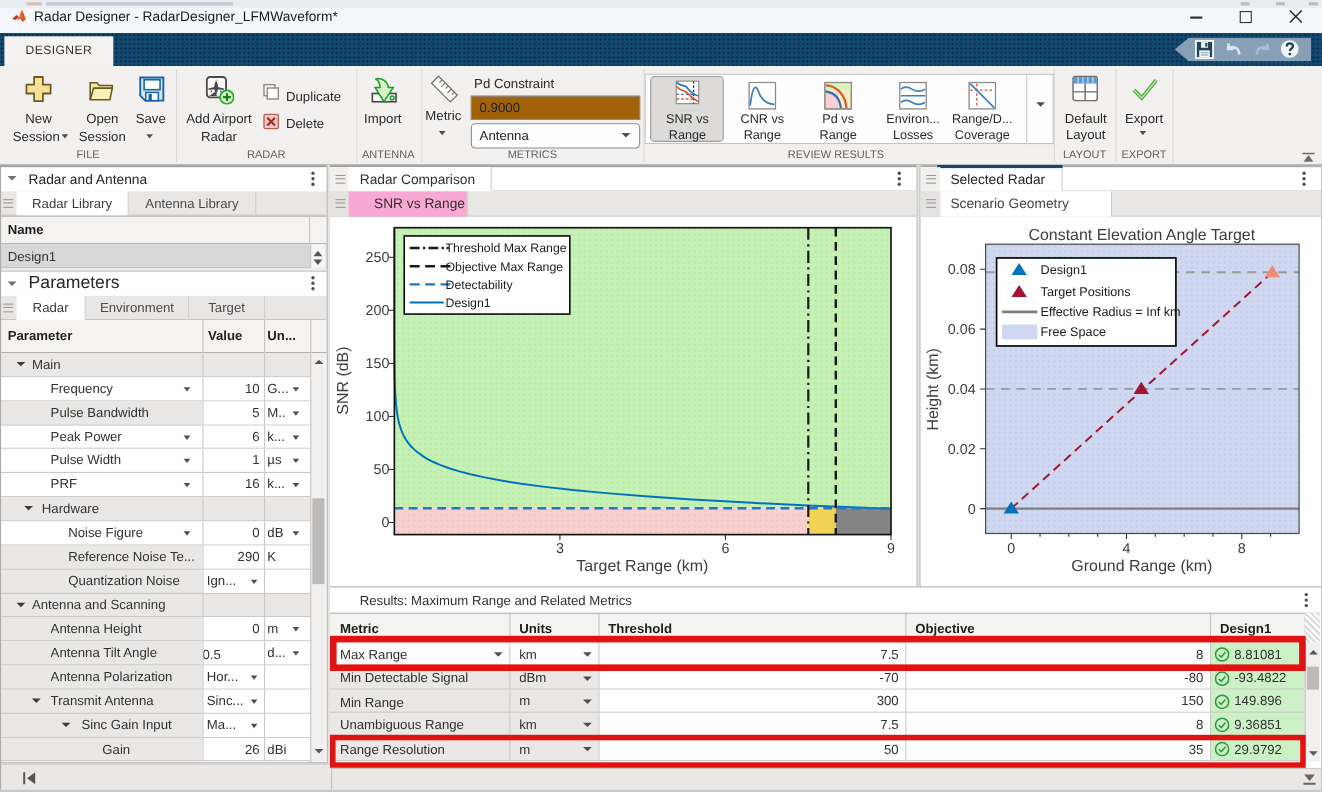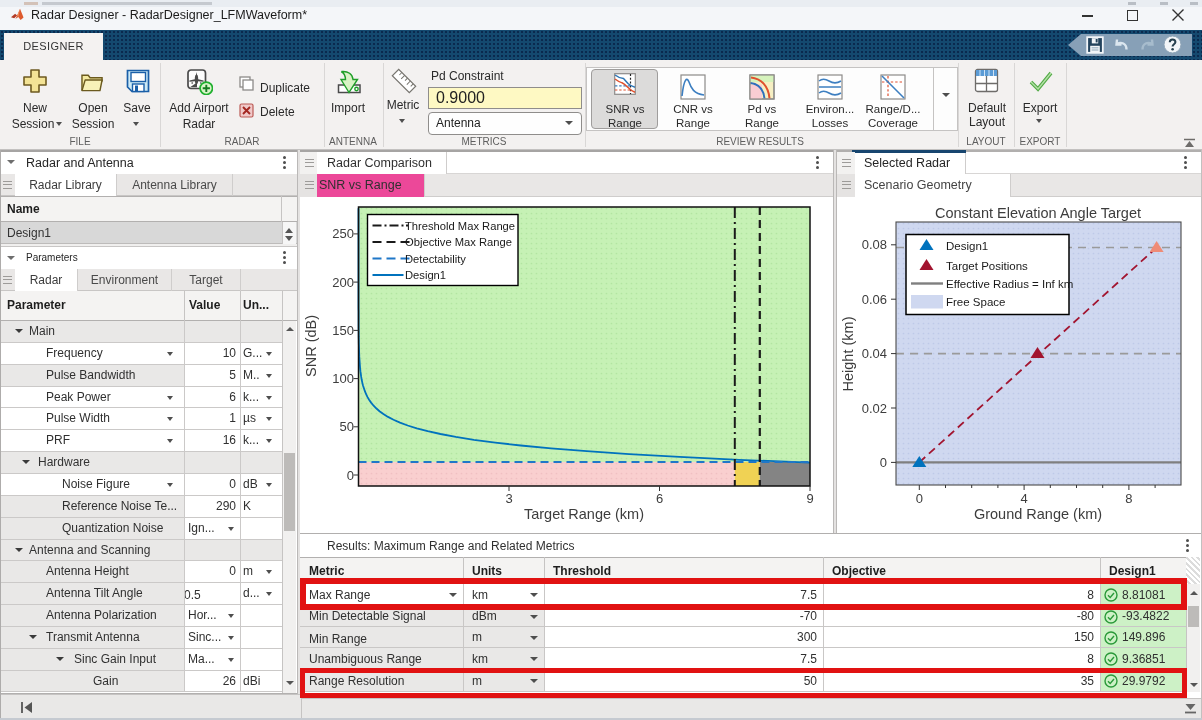--- a/index.html
+++ b/index.html
@@ -114,21 +114,21 @@
 <div class="btnlbl" style="left:318px;top:101px;width:60px">Import</div>
 <svg class="abs" style="left:389px;top:66px" width="30" height="30" viewBox="0 0 30 30">
 <g transform="rotate(45 15 15)">
 <rect x="3" y="10.5" width="24" height="9" fill="#fff" stroke="#77756f" stroke-width="1.2"></rect>
 <path d="M7.5,10.5 v3.5 M11.5,10.5 v5 M15.5,10.5 v3.5 M19.5,10.5 v5 M23.5,10.5 v3.5" stroke="#77756f" stroke-width="1"></path>
 </g>
 </svg>
 <div class="btnlbl" style="left:373px;top:98px;width:60px">Metric</div>
 <div class="tri-d" style="left:399px;top:119px;border-left-width:3.5px;border-right-width:3.5px"></div>
 <div class="abs" style="left:431px;top:69px;font-size:12px;color:#2a2a2a">Pd Constraint</div>
-<div class="abs" style="left:428px;top:87px;width:154px;height:22px;background:#fef9c3;border:1px solid #8f8d8b;line-height:20px;padding-left:7px;font-size:16px;color:#222">0.9000</div>
+<div class="abs" style="left:428px;top:87px;width:154px;height:22px;background:#a16207;border:1px solid #8f8d8b;line-height:20px;padding-left:7px;font-size:12px;color:#222">0.9000</div>
 <div class="abs" style="left:428px;top:112px;width:154px;height:23px;background:#fefefe;border:1px solid #8f8d8b;border-radius:4px;line-height:21px;padding-left:7px;font-size:12px;color:#222">Antenna</div>
 <div class="tri-d" style="left:565px;top:121px"></div>
 <div class="abs" style="left:586px;top:67px;width:348px;height:64px;background:#fdfdfd;border:1px solid #c5c3c2"></div>
 <div class="abs" style="left:934px;top:67px;width:24px;height:64px;background:#fdfdfd;border:1px solid #c5c3c2;border-left:none"></div>
 <div class="tri-d" style="left:942px;top:93px"></div>
 <div class="abs" style="left:591px;top:69px;width:67px;height:60px;background:#dcdbda;border:1px solid #9f9d9c;border-radius:4px"></div>
 <svg class="abs" style="left:614px;top:73px" width="22" height="22" viewBox="0 0 22 22">
     <rect x="0.7" y="0.7" width="20.6" height="20.6" fill="#fff" stroke="#8d8b89" stroke-width="1.2"></rect>
 <path d="M1,12.8 H16.5" stroke="#3d7fc1" stroke-width="1.2" stroke-dasharray="2.4,1.8"></path>
 <path d="M1,17 H16.5" stroke="#e0512e" stroke-width="1.2" stroke-dasharray="2.4,1.8"></path>
@@ -214,21 +214,21 @@
 <div class="abs" style="left:0;top:196px;width:297px;height:26px;background:#f4f3f2;border-bottom:1px solid #b2b0af;border-top:1px solid #b2b0af"></div>
 <div class="abs" style="left:7px;top:202px;font-size:12px;font-weight:bold;color:#1e1e1e">Name</div>
 <div class="abs" style="left:281px;top:196px;width:1px;height:26px;background:#c6c4c3"></div>
 <div class="abs" style="left:0;top:222px;width:297px;height:22px;background:#d8d8d8;border-bottom:1px solid #bdbbba"></div>
 <div class="abs" style="left:7px;top:222px;height:22px;line-height:22px;font-size:12px;color:#333">Design1</div>
 <div class="abs" style="left:282px;top:222px;width:14px;height:22px;background:#f6f6f6;border-left:1px solid #c6c4c3"></div>
 <div class="tri-u" style="left:285px;top:228px;border-left-width:4px;border-right-width:4px;border-bottom-width:5px;border-bottom-color:#555"></div>
 <div class="tri-d" style="left:285px;top:236px;border-left-width:4px;border-right-width:4px;border-top-width:5px;border-top-color:#555"></div>
 <div class="abs" style="left:0;top:244px;width:297px;height:3px;background:#f0efee;border-bottom:1px solid #c8c6c5"></div>
 <div class="tri-d" style="left:7px;top:256px;border-top-color:#6e6e6e"></div>
-<div class="abs" style="left:26px;top:247px;height:22px;line-height:22px;font-size:10px;color:#262626">Parameters</div>
+<div class="abs" style="left:26px;top:247px;height:22px;line-height:22px;font-size:16px;color:#262626">Parameters</div>
 <div class="vd" style="left:283px;top:251px">
     <b style="top:0"></b>
     <b style="top:5px"></b>
     <b style="top:10px"></b>
   </div>
 <div class="abs" style="left:0;top:269px;width:297px;height:22px;background:#e9e7e6;border-bottom:1px solid #c8c6c5"></div>
 <div class="grip" style="left:3px;top:276px"></div>
 <div class="abs" style="left:15px;top:269px;width:63px;height:22px;background:#fff;border-right:1px solid #cfcdcc;text-align:center;line-height:22px;font-size:12px;color:#3c3c3c">Radar</div>
 <div class="abs" style="left:78px;top:269px;width:94px;height:22px;border-right:1px solid #cfcdcc;text-align:center;line-height:22px;font-size:12px;color:#4a4a4a">Environment</div>
 <div class="abs" style="left:172px;top:269px;width:69px;height:22px;border-right:1px solid #cfcdcc;text-align:center;line-height:22px;font-size:12px;color:#4a4a4a">Target</div>
@@ -394,21 +394,21 @@
 <div class="abs" style="left:317px;top:152px;width:130px;height:22px;background:#fff;border-right:1px solid #cfcdcc;line-height:22px;font-size:12.5px;color:#303030;padding-left:10px">Radar Comparison</div>
 <div class="abs" style="left:447px;top:173px;width:386px;height:1px;background:#d8d6d5"></div>
 <div class="vd" style="left:816px;top:156px">
     <b style="top:0"></b>
     <b style="top:5px"></b>
     <b style="top:10px"></b>
   </div>
 <div class="abs" style="left:300px;top:174px;width:533px;height:23px;background:#e9e7e6;border-bottom:1px solid #cfcdcc"></div>
 <div class="abs" style="left:300px;top:174px;width:17px;height:23px;background:#e5e3e2"></div>
 <div class="grip" style="left:305px;top:181px"></div>
-<div class="abs" style="left:317px;top:174px;width:108px;height:23px;background:#ec4899;border-right:1px solid #cfcdcc;line-height:23px;font-size:12.5px;color:#303030;padding-left:2px">SNR vs Range</div>
+<div class="abs" style="left:317px;top:174px;width:108px;height:23px;background:#f9a8d4;border-right:1px solid #cfcdcc;line-height:23px;font-size:12.5px;color:#303030;padding-left:23px">SNR vs Range</div>
 <svg class="abs" style="left:300px;top:197px" width="533" height="336" viewBox="0 0 533 336">
     <defs>
       <pattern id="gdot" width="5" height="5" patternUnits="userSpaceOnUse">
         <rect width="5" height="5" fill="#c6f1b5"></rect>
         <circle cx="1.5" cy="1.5" r="0.85" fill="#b2e5a1"></circle>
       </pattern>
       <pattern id="pdot" width="5" height="5" patternUnits="userSpaceOnUse">
         <rect width="5" height="5" fill="#f9cfcf"></rect>
         <circle cx="1.5" cy="1.5" r="0.85" fill="#f0bfc2"></circle>
       </pattern>

